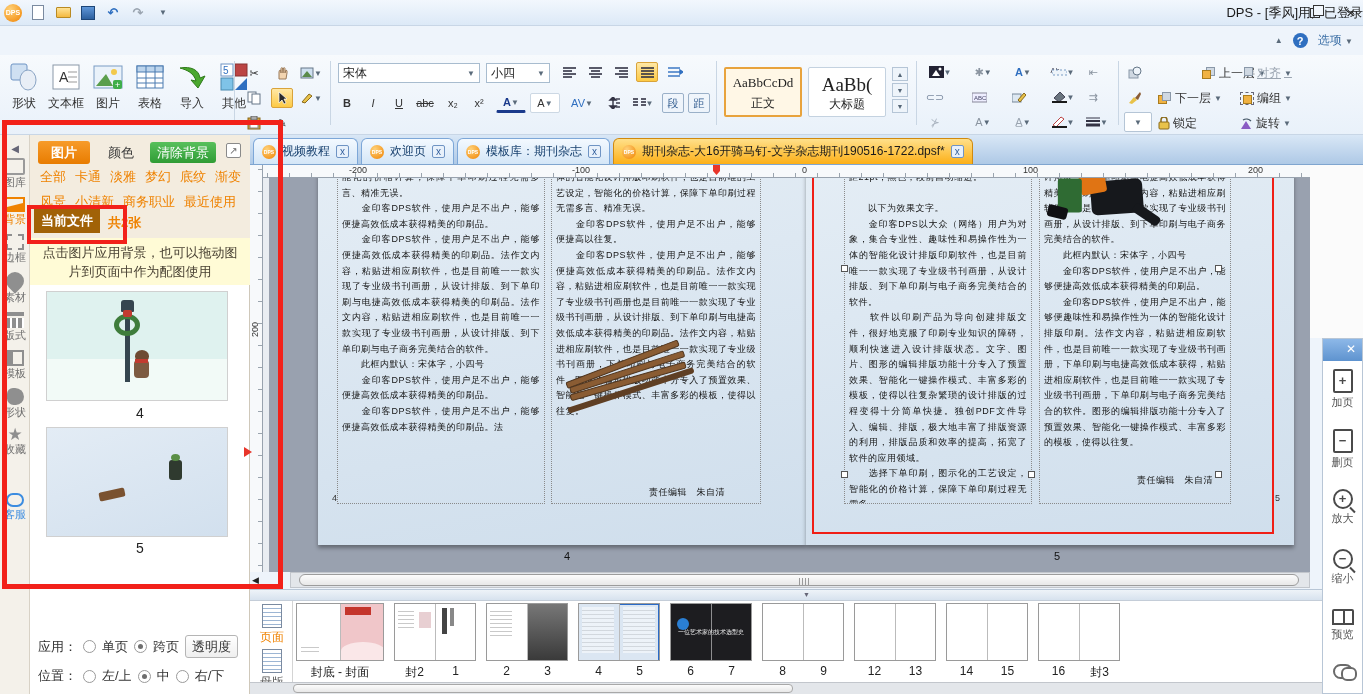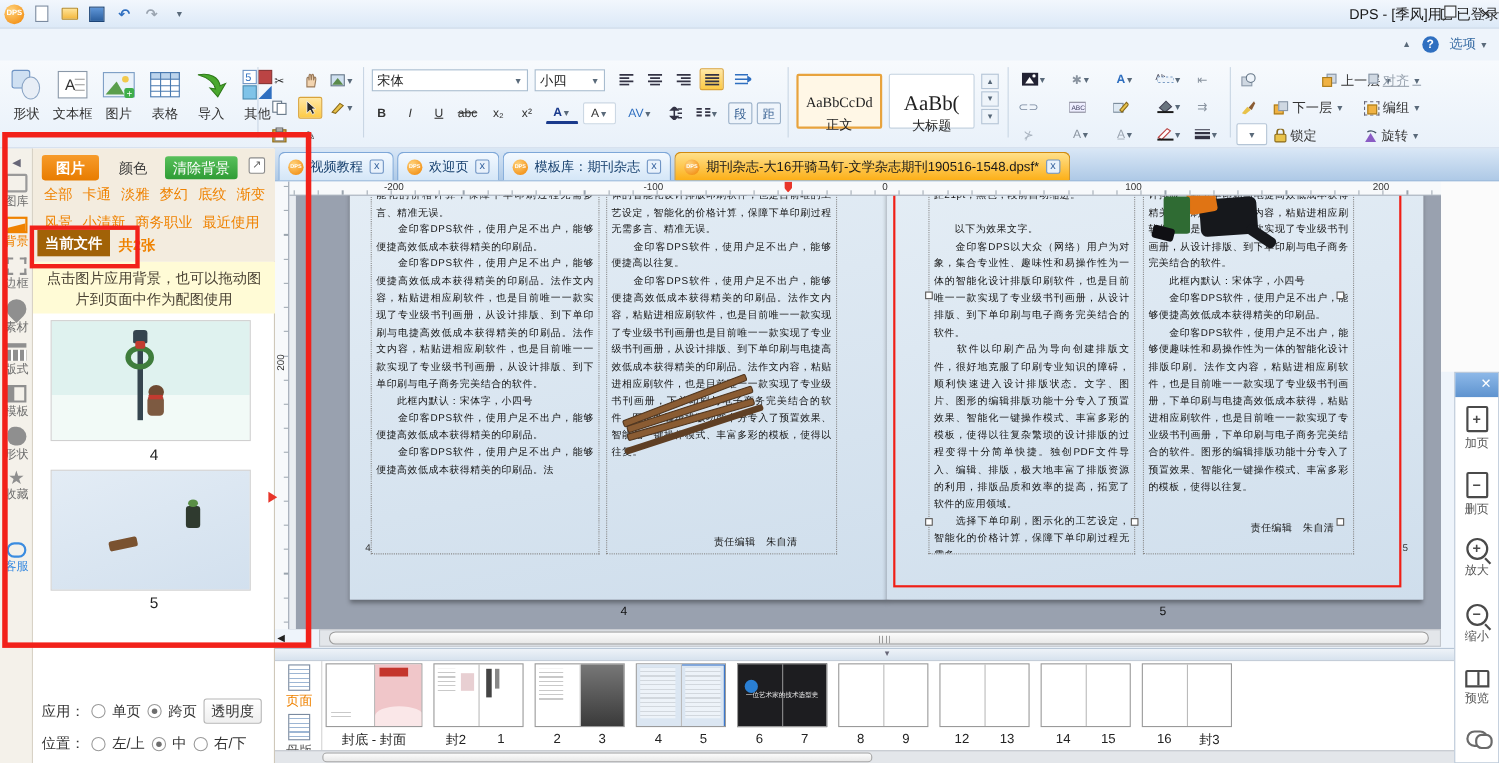--- a/index.html
+++ b/index.html
@@ -46,21 +46,21 @@
   .rdiv { position:absolute; top:6px; width:1px; height:64px; background:#c9d6e4; }
   .big-group { position:absolute; left:6px; top:4px; display:flex; gap:6px; }
   .bigbtn { width:36px; display:flex; flex-direction:column; align-items:center; gap:3px; padding-top:3px; }
   .bigbtn .cap { font-size:12px; color:#333; white-space:nowrap; }
   .smallbtn { width:22px; height:20px; border:1px solid transparent; border-radius:2px; display:flex; align-items:center;
     justify-content:center; font-size:11px; color:#333; background:transparent; }
   .smallbtn.on { background:linear-gradient(180deg,#ffe8a6,#fdca45); border:1px solid #d9a33a; }
   .combo { height:20px; background:#fff; border:1px solid #a8bccf; display:flex; align-items:center; padding:0 4px;
     justify-content:space-between; font-size:12px; }
   .caret { font-size:8px; color:#5a6a7a; }
-  .stylecard { width:78px; height:50px; background:#fff; border:1px solid #c4d2e0; border-radius:2px; text-align:center; padding-top:16px; }
+  .stylecard { width:78px; height:50px; background:#fff; border:1px solid #c4d2e0; border-radius:2px; text-align:center; padding-top:6px; }
   .stylecard.sel { border:2px solid #e8a33d; background:#fff7e6; }
   .arr-col { display:flex; flex-direction:column; gap:2px; width:16px; }
   .arr-col div { height:14px; border:1px solid #b5c5d6; background:#eef4fa; font-size:7px; color:#567;
     display:flex; align-items:center; justify-content:center; }
   .arrange-row { position:absolute; display:flex; align-items:center; gap:3px; font-size:12px; color:#333; }
   .mini-ic { width:14px; height:13px; position:relative; }
   .layer-a { position:absolute; left:0; top:3px; width:9px; height:9px; background:#f0b243; border:1px solid #a97c1e; }
   .layer-b { position:absolute; left:4px; top:0; width:9px; height:9px; background:#cfd8e2; border:1px solid #8a98a8; }
   .grey { color:#9aa4b0; }
 
@@ -601,21 +601,21 @@
       <span>欢迎页</span>
         <span class="tabx">x</span>
       </div>
     <div class="dtab">
       <span class="mini-dps">DPS</span>
       <span>模板库：期刊杂志</span>
         <span class="tabx">x</span>
       </div>
     <div class="dtab active">
       <span class="mini-dps">DPS</span>
-      <span>期刊杂志-大16开骑马钉-文学杂志期刊190516-1548.dpsf*</span>
+      <span>期刊杂志-大16开骑马钉-文学杂志期刊190516-1722.dpsf*</span>
         <span class="tabx">x</span>
       </div>
   </div>
 
   <div class="abs sidestrip">
     <div style="height:8px;"></div>
     <div class="side-item" style="margin-bottom:4px;">
         <span style="color:#667; font-size:10px;">◀</span>
       </div>
     <div class="side-item">
@@ -709,21 +709,21 @@
         <span>左/上</span>
       <span class="radio sel"></span>
         <span>中</span>
       <span class="radio"></span>
         <span>右/下</span>
     </div>
   </div>
 
   <div class="abs hruler">
     <span class="hr-lab" style="left:86px;">-200</span>
-    <span class="hr-lab" style="left:322px;">-100</span>
+    <span class="hr-lab" style="left:309px;">-100</span>
     <span class="hr-lab" style="left:539px;">0</span>
     <span class="hr-lab" style="left:760px;">100</span>
     <span class="hr-lab" style="left:985px;">200</span>
     <span class="hr-flag" style="left:450px;"></span>
   </div>
   <div class="abs vruler">
     <span class="vr-lab">200</span>
     <span class="vr-mark"></span>
   </div>
 

